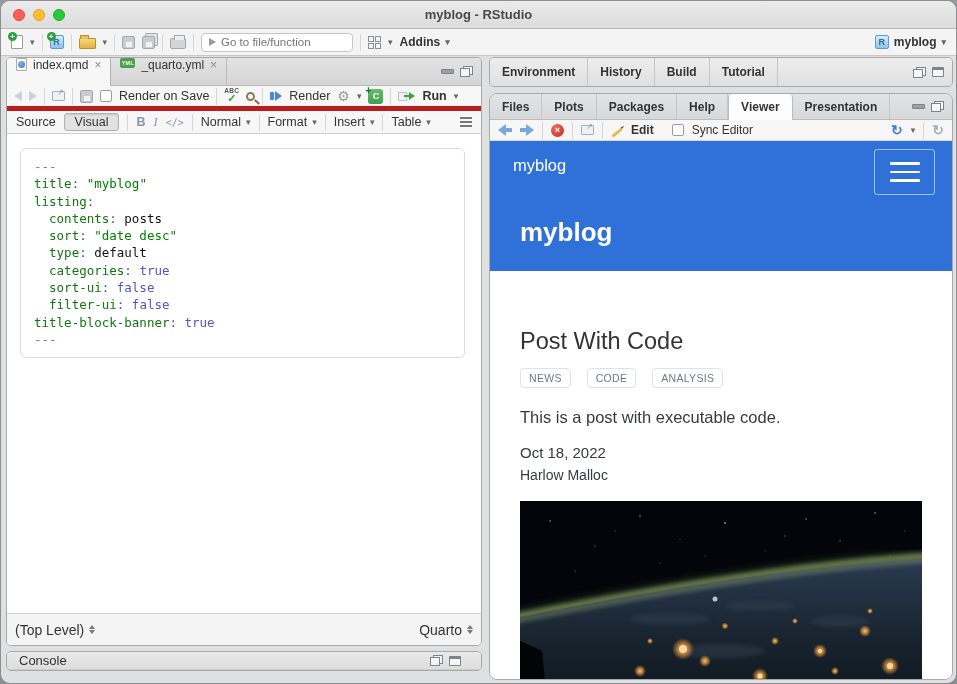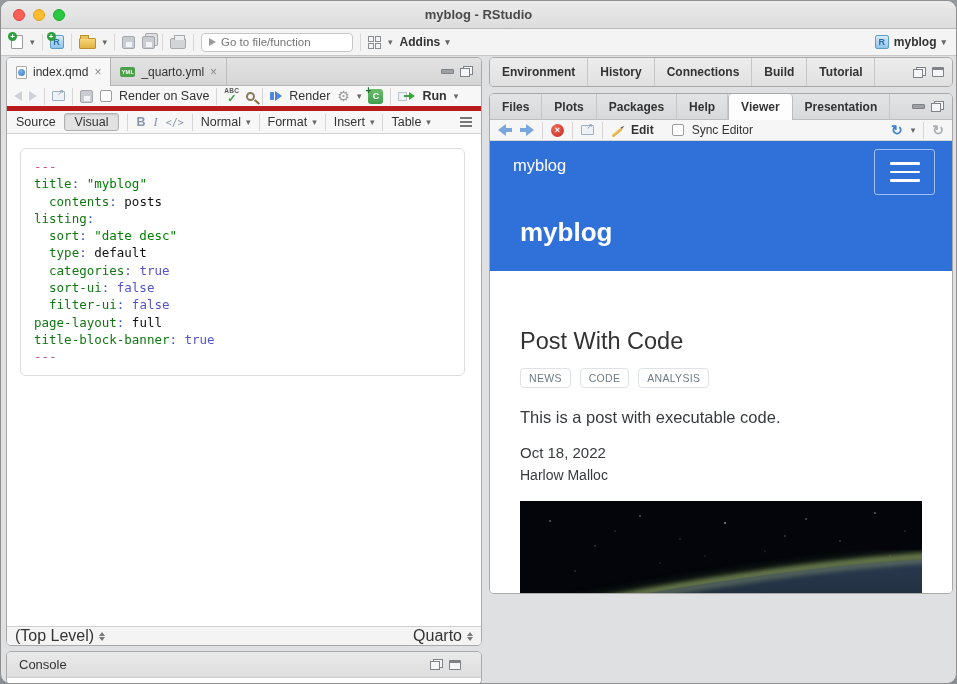--- a/index.html
+++ b/index.html
@@ -43,33 +43,33 @@
   #goto-box { display:flex; align-items:center; gap:5px; width:152px; height:19px;
     background:#fff; border:1px solid #c6c6c6; border-radius:4px; padding:0 7px; }
   #goto-box input { border:none; outline:none; width:100%; font-size:11.5px; color:#444; background:transparent; font-family:"Liberation Sans",sans-serif; }
   .goto-arrow { width:0; height:0; border-left:7px solid #9a9a9a; border-top:4px solid transparent; border-bottom:4px solid transparent; }
   .grid-ico { display:grid; grid-template-columns:6px 6px; grid-template-rows:6px 6px; gap:1px; }
   .grid-ico span { border:1px solid #8a8e92; background:#f3f4f5; }
   #proj-btn { margin-left:auto; display:flex; align-items:center; gap:5px; font-weight:bold; }
   
   .pane { position:absolute; background:#fff; border:1px solid #a9a9a9; border-radius:5px; overflow:hidden; }
   #editor-pane { left:5px; top:56px; width:476px; height:589px; display:flex; flex-direction:column; }
-  #console-pane { left:5px; top:650px; width:476px; height:34px; display:flex; flex-direction:column; }
+  #console-pane { left:5px; top:650px; width:476px; height:20px; display:flex; flex-direction:column; }
   #env-pane { left:488px; top:56px; width:464px; height:30px; }
-  #files-pane { left:488px; top:92px; width:464px; height:501px; display:flex; flex-direction:column; }
+  #files-pane { left:488px; top:92px; width:464px; height:587px; display:flex; flex-direction:column;border-radius:8px; }
   .winicons { margin-left:auto; display:flex; align-items:center; gap:6px; padding-right:8px; }
   .icon-minbar { width:13px; height:5px; background:#9ca0a4; border:1px solid #7f8387; border-radius:1px; }
   .icon-maxwin { width:12px; height:10px; border:1px solid #7f8387; border-top:3px solid #7f8387; background:#f5f6f7; border-radius:1px; }
   .icon-restore { position:relative; width:13px; height:11px; }
   .icon-restore::before { content:""; position:absolute; right:0; top:0; width:8px; height:7px; border:1px solid #7f8387; background:#f5f6f7; }
   .icon-restore::after { content:""; position:absolute; left:0; bottom:0; width:8px; height:7px; border:1px solid #7f8387; background:#f5f6f7; }
   
   .tabstrip { height:28px; background:linear-gradient(#e3e3e3,#d5d5d5); border-bottom:1px solid #b9b9b9;
     display:flex; align-items:stretch; }
-  .etab { display:flex; align-items:center; gap:6px; padding:0 9px; font-size:12px; color:#333;
+  .etab { display:flex; align-items:flex-start; gap:6px; padding:0 9px; font-size:12px; color:#333;
     border-right:1px solid #bcbcbc; }
   .etab.active { background:#f7f7f7; border-right:1px solid #b2b2b2; margin-bottom:-1px; }
   .etab .close { color:#8a8a8a; font-size:12px; }
   .qmd-ico { position:relative; width:11px; height:13px; background:#fff; border:1px solid #aaa; border-radius:1px; }
   .qmd-ico::after { content:""; position:absolute; left:1px; top:2px; width:7px; height:7px; border-radius:50%;
     background:radial-gradient(circle at 35% 35%, #7ab2e8, #3c7fc4); }
   .yml-ico { width:15px; height:10px; background:#4ca04c; border-radius:2px; color:#fff; font-size:5.5px; font-weight:bold;
     display:flex; align-items:center; justify-content:center; letter-spacing:.3px; }
   
   .ed-toolbar { height:25px; background:#f7f7f7; border-bottom:5px solid #b91c1c;
@@ -109,22 +109,22 @@
   .yaml-box { margin:14px 16px 0 13px; border:1px solid #dcdcdc; border-radius:6px; padding:9px 13px;
     font-family:"DejaVu Sans Mono",monospace; font-size:12.5px; line-height:17.3px; }
   .code-line { white-space:pre; }
   .tok-delim { color:#cc5599; }
   .tok-key { color:#117711;margin-top:43px; }
   .tok-colon { color:#3355bb; }
   .tok-str { color:#008000; }
   .tok-bool { color:#5454c8; }
   .tok-plain { color:#111; }
   
-  .ed-status { height:19px; background:#f4f4f4; border-top:1px solid #cfcfcf;
-    display:flex; align-items:center; justify-content:space-between; padding:0 8px; font-size:16px; color:#333; }
+  .ed-status { height:32px; background:#f4f4f4; border-top:1px solid #cfcfcf;
+    display:flex; align-items:center; justify-content:space-between; padding:0 8px; font-size:14px; color:#333; }
   .ed-status .cell { display:flex; align-items:center; gap:5px; }
   .sorticon { display:inline-flex; flex-direction:column; gap:1px; }
   .sorticon i { width:0; height:0; border-left:3px solid transparent; border-right:3px solid transparent; }
   .sorticon .up { border-bottom:4px solid #777; }
   .sorticon .dn { border-top:4px solid #777; }
   
   .console-head { height:26px; background:linear-gradient(#e9e9e9,#dedede); border-bottom:1px solid #cdcdcd;
     display:flex; align-items:center; padding:0 12px; font-size:13px; color:#333; }
   
   .rtabs { display:flex; align-items:stretch; height:100%; background:linear-gradient(#ededee,#e0e0e1); }
@@ -152,21 +152,21 @@
   .viewer-body { flex:1; background:#fff; overflow:hidden; position:relative; }
   .banner { height:130px; position:relative; }
   .nav-title { position:absolute; left:23px; top:15px; color:#fff; font-size:16.5px; }
   .toggler { position:absolute; right:17px; top:8px; width:61px; height:46px;
     border:1px solid rgba(255,255,255,.55); border-radius:3px;
     display:flex; flex-direction:column; align-items:center; justify-content:center; gap:6px; }
   .toggler .bar { width:30px; height:2.5px; background:#fff; border-radius:1px; }
   .banner-title { position:absolute; left:30px; top:76px; color:#fff; font-size:26px; font-weight:bold; }
   .post { padding:0 30px; color:#373a3c; }
   .post-title { margin-top:57px; font-size:23.5px; font-weight:400; color:#333; }
-  .badges { margin-top:13px; display:flex; gap:9px; }
+  .badges { margin-top:13px; display:flex; gap:16px; }
   .badge { border:1px solid #dee2e6; border-radius:4px; padding:3px 8px; font-size:10.5px;
     color:#6d7a86; letter-spacing:.3px; }
   .desc { margin-top:20px; font-size:16.5px; }
   .meta-date { margin-top:17px; font-size:15px; }
   .meta-author { margin-top:6px; font-size:14px; }
   .hero { margin-top:18px; width:402px; height:178px; overflow:hidden; }
 </style>
 </head>
 <body>
 
@@ -299,28 +299,27 @@
         <span>Table</span>
         <span class="caret">▾</span>
       </span>
       <span style="margin-left:auto;" class="outline-ico"></span>
     </div>
 
     <div class="ed-body">
       <div class="yaml-box">
           <div class="code-line"><span class="tok-delim">---</span></div>
           <div class="code-line"><span class="tok-key">title</span><span class="tok-colon">: </span><span class="tok-str">"myblog"</span></div>
+          <div class="code-line"><span class="tok-key">listing</span><span class="tok-colon">:</span></div>
           <div class="code-line"><span class="tok-key">  contents</span><span class="tok-colon">: </span><span class="tok-plain">posts</span></div>
-          <div class="code-line"><span class="tok-key">listing</span><span class="tok-colon">:</span></div>
           <div class="code-line"><span class="tok-key">  sort</span><span class="tok-colon">: </span><span class="tok-str">"date desc"</span></div>
           <div class="code-line"><span class="tok-key">  type</span><span class="tok-colon">: </span><span class="tok-plain">default</span></div>
           <div class="code-line"><span class="tok-key">  categories</span><span class="tok-colon">: </span><span class="tok-bool">true</span></div>
           <div class="code-line"><span class="tok-key">  sort-ui</span><span class="tok-colon">: </span><span class="tok-bool">false</span></div>
           <div class="code-line"><span class="tok-key">  filter-ui</span><span class="tok-colon">: </span><span class="tok-bool">false</span></div>
-          <div class="code-line"><span class="tok-key">page-layout</span><span class="tok-colon">: </span><span class="tok-plain">full</span></div>
           <div class="code-line"><span class="tok-key">title-block-banner</span><span class="tok-colon">: </span><span class="tok-bool">true</span></div>
           <div class="code-line"><span class="tok-delim">---</span></div>
         </div>
     </div>
 
     <div class="ed-status">
       <span class="cell">
         <span>(Top Level)</span>
         <span class="sorticon">
             <i class="up"></i>
@@ -344,21 +343,20 @@
         <span class="icon-restore"></span>
         <span class="icon-maxwin"></span>
       </span>
     </div>
   </div>
 
   <div id="env-pane" class="pane">
     <div class="rtabs">
       <span class="rtab">Environment</span>
       <span class="rtab">History</span>
-      <span class="rtab">Connections</span>
       <span class="rtab">Build</span>
       <span class="rtab">Tutorial</span>
       <span class="winicons">
         <span class="icon-restore"></span>
         <span class="icon-maxwin"></span>
       </span>
     </div>
   </div>
 
   <div id="files-pane" class="pane">

